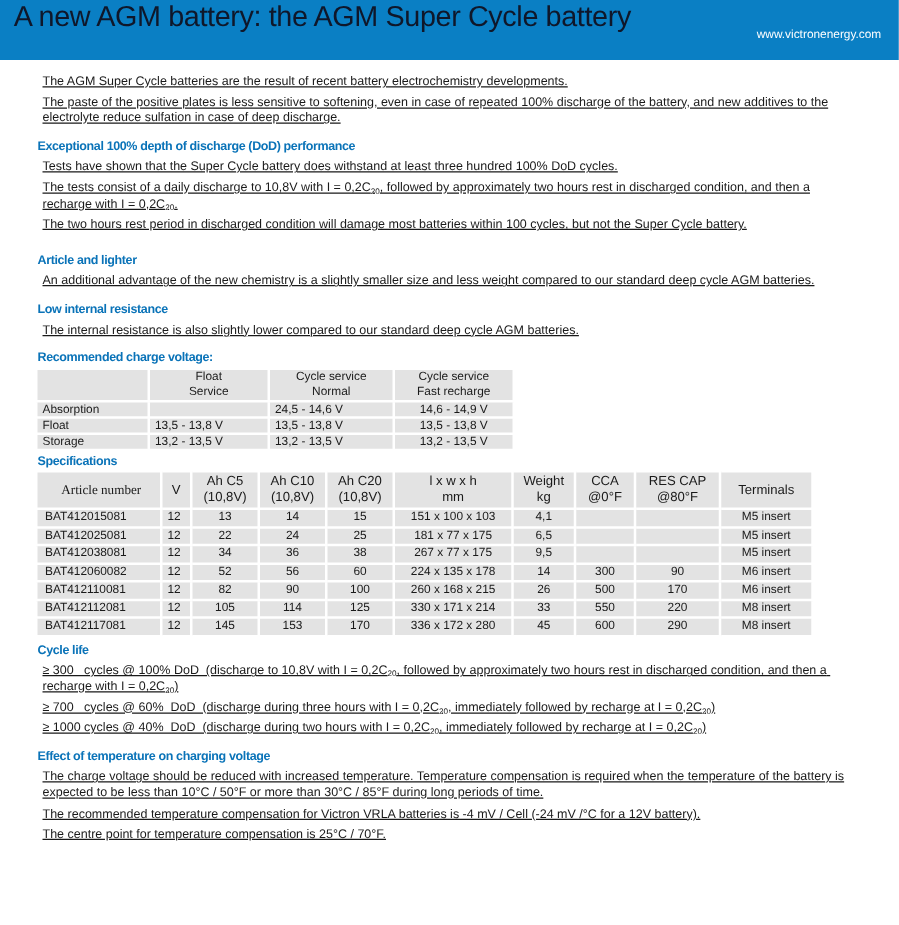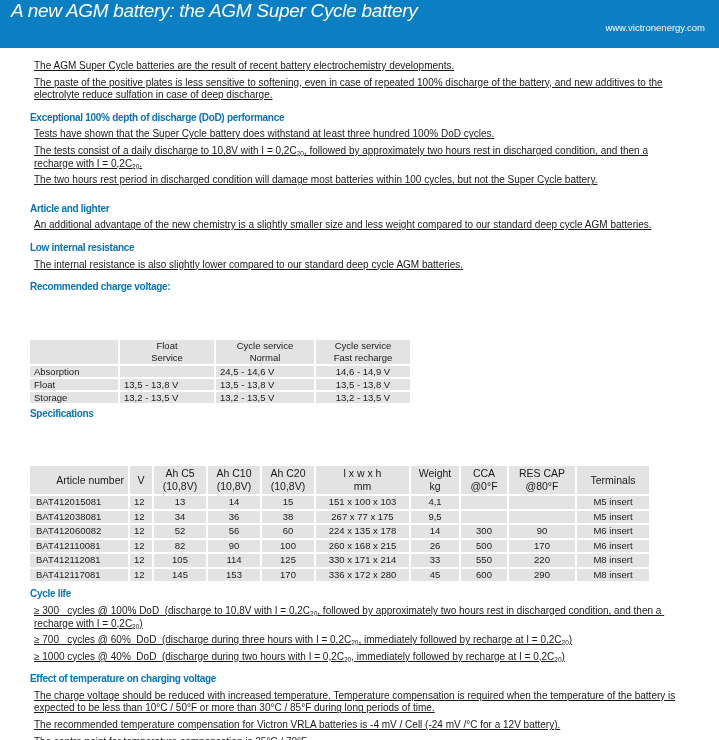--- a/index.html
+++ b/index.html
@@ -1,31 +1,31 @@
 <!DOCTYPE html>
 <html><head>
 <meta charset="utf-8">
 <style>
   html, body { margin: 0; padding: 0; background: #ffffff; }
   body { width: 719px; height: 740px; overflow: hidden; font-family: "Liberation Sans", sans-serif; color: #1a1a1a; }
   .header { position: relative; height: 48px; background: #0a7fc4; }
-  .header-title { position: absolute; left: 11px; top: 0px; font-size: 19px; color: #ffffff; letter-spacing: -0.3px; font-family: "Liberation Sans", sans-serif; font-style: italic; }
+  .header-title { position: absolute; left: 11px; top: 0px; font-size: 23px; color: #0f172a; letter-spacing: -0.3px; font-family: "Liberation Sans", sans-serif; }
   .header-url { position: absolute; right: 14px; top: 22px; font-size: 9.5px; color: #ffffff; }
   .content { position: absolute; left: 30px; top: 56px; width: 660px; font-size: 10px; line-height: 12.6px; }
   .h { color: #0a73b8; font-weight: bold; font-size: 10px; letter-spacing: -0.3px; margin: 0; line-height: 12.6px; }
   p { margin: 4px; text-decoration: underline; }
   .gap { height: 6px; }
   sub { font-size: 6.5px; vertical-align: -2px; line-height: 0; }
-  table { border-collapse: collapse; font-size: 9.5px; margin-top: 44px; }
+  table { border-collapse: collapse; font-size: 9.5px; }
   .tbl td { background: #e3e3e3; border: 2px solid #ffffff; padding: 0 4px; height: 11px; line-height: 11px; white-space: nowrap; }
   .tbl td.c { text-align: center; }
   .charge td { }
   .spec td { height: 12.5px; line-height: 12.5px; }
   .spec .hd td { height: 28px; line-height: 13px; text-align: center; font-size: 10.5px; }
-  .spec .hd td.art { text-align: right; padding-left: 8px; }
+  .spec .hd td.art { text-align: center; padding-left: 8px; font-family: Liberation Serif, serif; }
   .spec td.art { padding-left: 6px; width: 86px; }
 </style>
 </head>
 <body>
 
 <div class="header">
   <div class="header-title">A new AGM battery: the AGM Super Cycle battery</div>
   <div class="header-url">www.victronenergy.com</div>
 </div>
 
@@ -115,20 +115,32 @@
             <td class="c">13</td>
             <td class="c">14</td>
             <td class="c">15</td>
             <td class="c">151 x 100 x 103</td>
             <td class="c">4,1</td>
             <td class="c"></td>
             <td class="c"></td>
             <td class="c">M5 insert</td>
           </tr>
           <tr>
+            <td class="art">BAT412025081</td>
+            <td class="">12</td>
+            <td class="c">22</td>
+            <td class="c">24</td>
+            <td class="c">25</td>
+            <td class="c">181 x 77 x 175</td>
+            <td class="c">6,5</td>
+            <td class="c"></td>
+            <td class="c"></td>
+            <td class="c">M5 insert</td>
+          </tr>
+          <tr>
             <td class="art">BAT412038081</td>
             <td class="">12</td>
             <td class="c">34</td>
             <td class="c">36</td>
             <td class="c">38</td>
             <td class="c">267 x 77 x 175</td>
             <td class="c">9,5</td>
             <td class="c"></td>
             <td class="c"></td>
             <td class="c">M5 insert</td>

